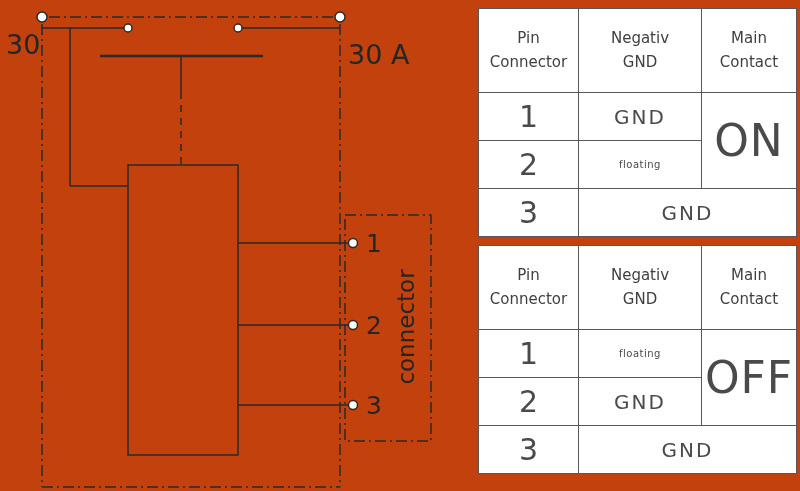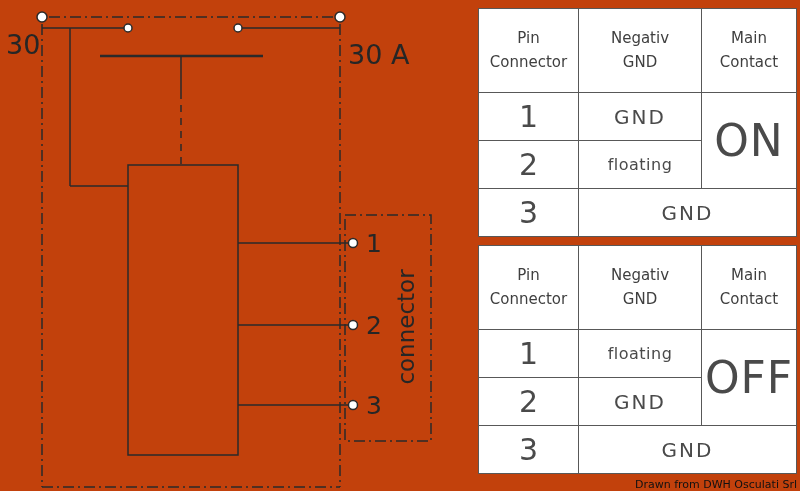--- a/index.html
+++ b/index.html
@@ -37,21 +37,21 @@
     white-space: pre-line;
     color: #3f3f3f;
   }
   #table-on  { top: 8px; }
   #table-off { top: 245px; }
   tr.hrow { height: 84px; }
   tr.drow { height: 48px; }
 
   td.pin     { font-size: 30px; color: #4a4a4a; }
   td.val     { font-size: 20px; letter-spacing: 2px; color: #4a4a4a; }
-  td.val-sm  { font-size: 16px; letter-spacing: 0.5px; color: #4a4a4a; }
+  td.val-sm  { font-size: 10px; letter-spacing: 0.5px; color: #4a4a4a; }
   td.contact { font-size: 44px; letter-spacing: 1px; color: #4a4a4a; }
 
   #attribution {
     position: absolute;
     right: 3px;
     bottom: 0px;
     font-size: 11px;
     color: #111111;
   }
 </style>
@@ -162,14 +162,13 @@
       <td class="pin">2</td>
       <td class="val">GND</td>
     </tr>
     <tr class="drow">
       <td class="pin">3</td>
       <td class="val" colspan="2">GND</td>
     </tr>
   </tbody>
     </table>
 
-  <div id="attribution">Drawn from DWH Osculati Srl</div>
 </div>
 
 </body></html>

